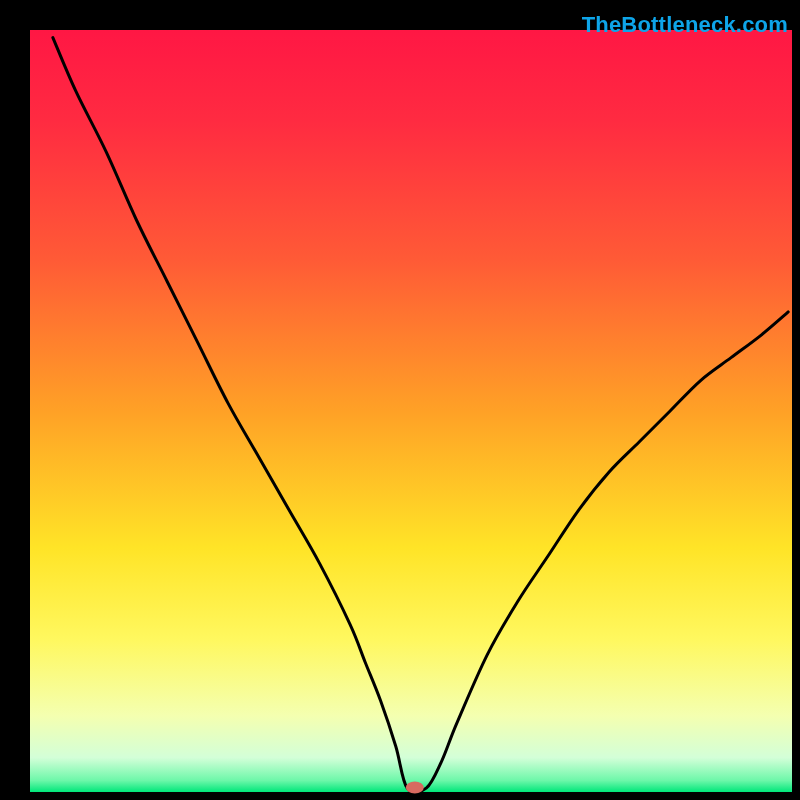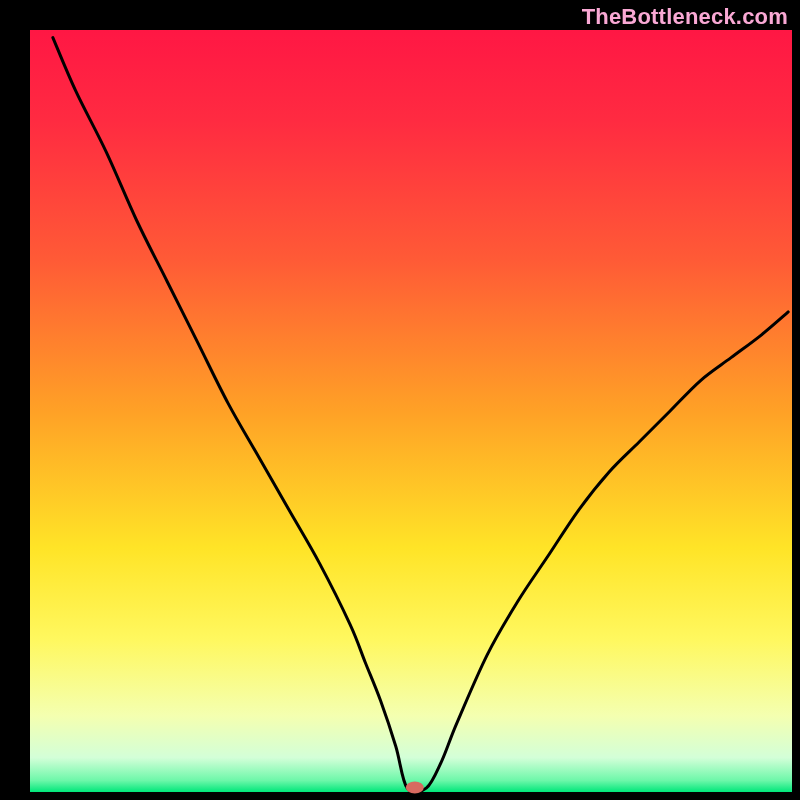--- a/index.html
+++ b/index.html
@@ -13,26 +13,26 @@
   .frame {
     position: absolute;
     left: 0;
     top: 0;
     width: 800px;
     height: 800px;
     background: #000000;
   }
   .watermark {
     position: absolute;
-    top: 4px;
+    top: 12px;
     right: 12px;
     font-family: Arial, Helvetica, sans-serif;
     font-size: 22px;
     font-weight: 600;
-    color: #f9a8d4;
+    color: #0ea5e9;
     letter-spacing: 0.2px;
     z-index: 10;
   }
   svg {
     position: absolute;
     left: 0;
     top: 0;
   }
 </style>
 </head>

